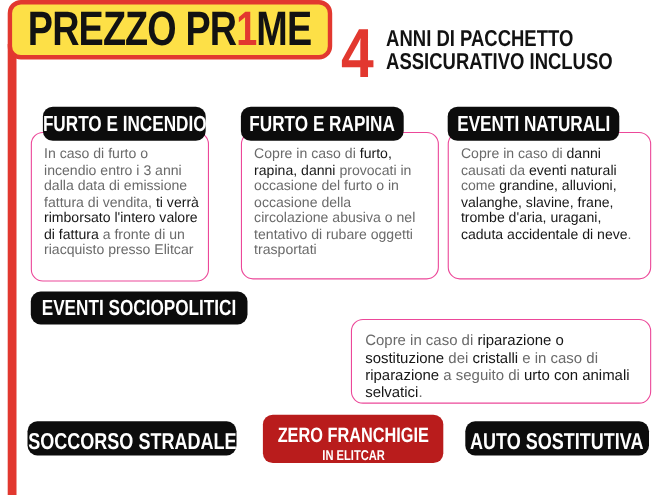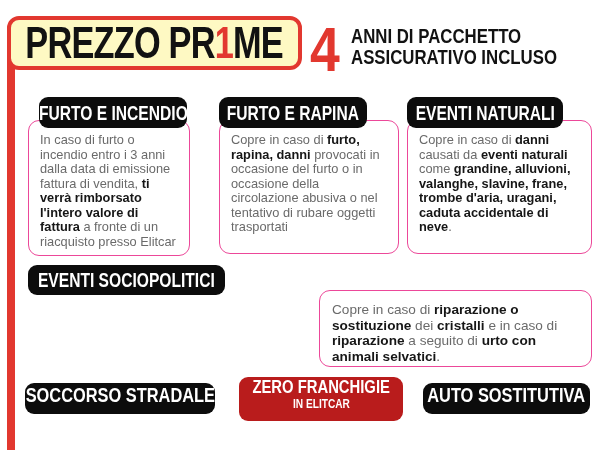--- a/index.html
+++ b/index.html
@@ -10,61 +10,61 @@
     background:#ffffff; overflow:hidden;
   }
   .cx  { display:inline-block; transform:scaleX(.80); transform-origin:0 50%; white-space:nowrap; }
   .cxc { display:inline-block; transform:scaleX(.78); transform-origin:50% 50%; white-space:nowrap; }
 
   
   .accent-bar { position:absolute; left:7px; top:40px; width:8px; height:410px; background:#e2382f; z-index:1; }
 
   
   .brand-box {
-    position:absolute; left:7px; top:16px; width:295px; height:54px;
-    background:#fef9c3; border:4px solid #e2382f; border-radius:12px;
+    position:absolute; left:7px; top:0; width:295px; height:54px;
+    background:#fde047; border:4px solid #e2382f; border-radius:12px;
     display:flex; align-items:center; justify-content:center; z-index:2;
   }
   .brand-text { font-weight:bold; font-size:44px; color:#121212; letter-spacing:-1px; line-height:1; }
   .brand-text .hl { color:#e2382f; }
   .years-number {
     position:absolute; left:310px; top:18px; font-weight:bold; font-size:63px;
     color:#e2382f; line-height:1; transform:scaleX(.85); transform-origin:0 0;
   }
   .tagline { position:absolute; left:351px; top:25px; font-weight:bold; font-size:21px; line-height:21px; color:#121212; }
 
   
   .card {
     position:absolute; background:#fff; border:1px solid #ec4899; border-radius:11px; z-index:2;
   }
   .card-header {
     position:absolute; background:#0c0c0c; border-radius:9px; z-index:3;
     display:flex; align-items:center; justify-content:center;
   }
   .card-header span { color:#fff; font-weight:bold; font-size:20px; line-height:1; }
   .card-body { color:#6a6a6a; }
-  .card-body .b { font-weight:bold; color:#161616; }
+  .card-body .b { font-weight:normal; color:#161616; }
   .row1 .card-body { padding:12px 8px 0 11px; font-size:12.8px; line-height:1.14; }
   .row2 .card-body { padding:11px 10px 0 12px; font-size:13.6px; line-height:1.15; }
 
   #card1-h { left:28px;  top:97px;  width:148px; height:31px;margin-left:11px; }
   #card1   { left:28px;  top:120px; width:162px; height:136px; }
   #card2-h { left:219px; top:97px;  width:148px; height:31px; }
   #card2   { left:219px; top:120px; width:180px; height:134px; }
   #card3-h { left:407px; top:97px;  width:156px; height:31px; }
   #card3   { left:407px; top:120px; width:185px; height:134px; }
   #card4-h { left:28px;  top:265px; width:197px; height:30px; }
   #card4   { left:28px;  top:290px; width:277px; height:77px; }
   #card5-h { left:313px; top:265px; width:282px; height:31px; }
   #card5   { left:319px; top:290px; width:273px; height:77px; }
 
   
   .pill {
     position:absolute; border-radius:9px; display:flex; flex-direction:column;
-    align-items:center; justify-content:flex-start; color:#fff; font-weight:bold;
+    align-items:center; justify-content:flex-end; color:#fff; font-weight:bold;
   }
   .pill-black { background:#0c0c0c; }
   .pill-red   { background:#b91c1c; }
   #pill-soccorso { left:25px;  top:383px; width:190px; height:31px; font-size:21px; }
   #pill-zero     { left:239px; top:377px; width:164px; height:44px; }
   #pill-zero .l1 { font-size:19px; line-height:20px; }
   #pill-zero .l2 { font-size:13px; line-height:14px; }
   #pill-auto     { left:423px; top:383px; width:167px; height:31px; font-size:21px; }
 
   .disclaimer {

